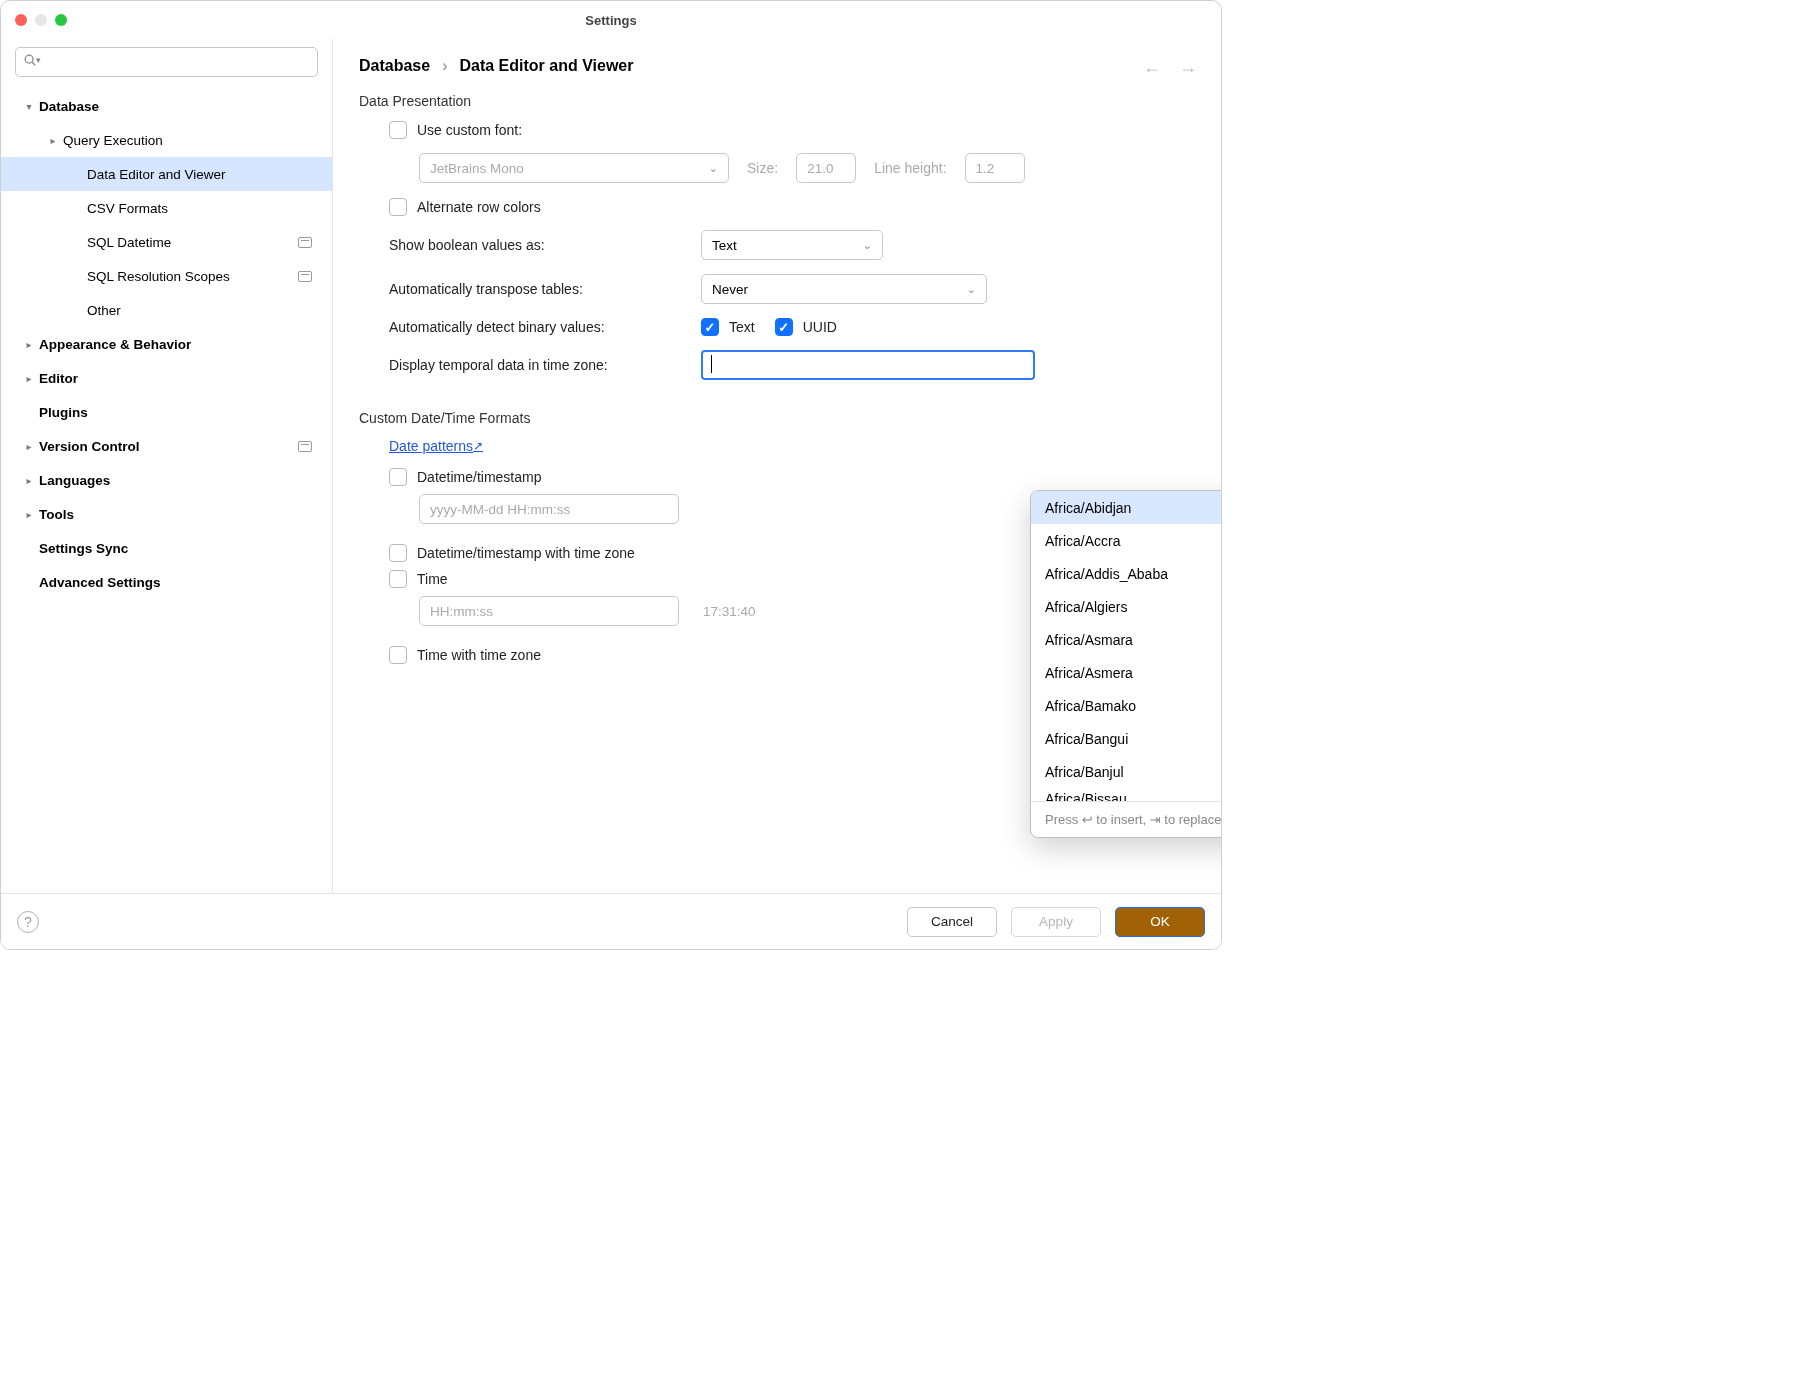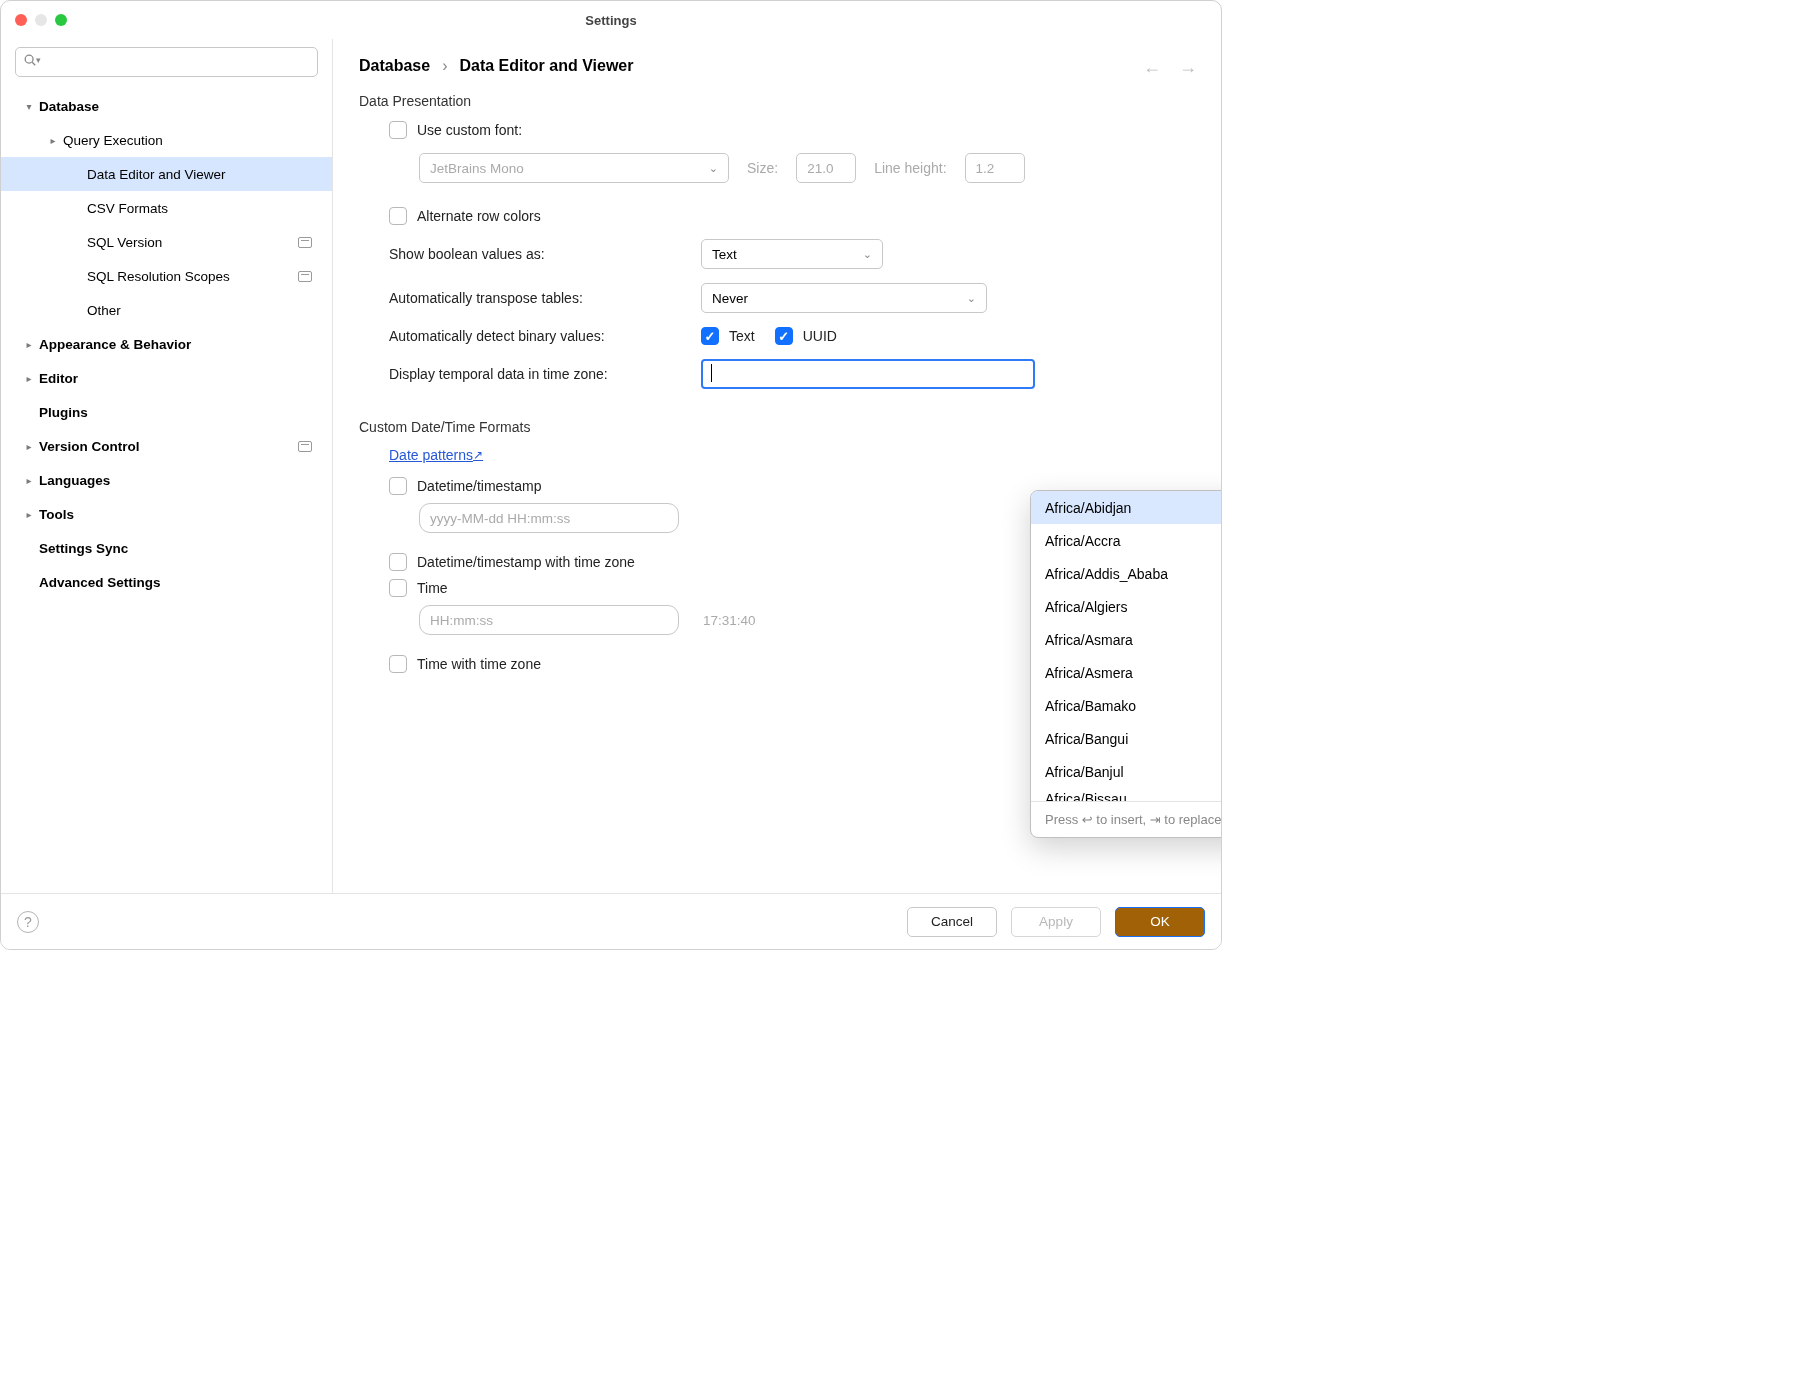--- a/index.html
+++ b/index.html
@@ -90,34 +90,34 @@
 .check.checked::after { content: "✓"; color: #fff; font-size: 13px; font-weight: 700; }
 .lbl { font-size: 14px; color: #222; }
 .lbl.disabled, .disabled { color: #aaa; }
 .select-like, .text-input {
   height: 30px; border: 1px solid #c8c8c8; border-radius: 5px; background: #fff;
   padding: 0 10px; font-size: 13.5px; display: flex; align-items: center;
   justify-content: space-between;
 }
 .select-like.disabled-box, .text-input.disabled-box { color: #aaa; background: #fff; }
 .select-like .chev { color: #888; font-size: 11px; }
-.sub-indent { padding-left: 30px; margin-bottom: 24px; }
+.sub-indent { padding-left: 30px; margin-bottom: 15px; }
 .hr-row { display: flex; align-items: center; gap: 18px; }
 .field-label { font-size: 14px; color: #222; width: 312px; }
 .combo-focus {
   height: 30px; border: 2px solid #2f7af7; border-radius: 4px; background: #fff;
   width: 334px; position: relative; padding: 3px 8px;
 }
 .combo-cursor { width: 1px; height: 18px; background: #000; }
 .link { color: #2557d6; font-size: 14px; display: inline-flex; align-items: center; }
 .link .ext { font-size: 12px; }
 .format-chk-row { display:flex; align-items:center; margin-bottom: 8px; padding-left: 30px;}
 .format-input-row { display:flex; align-items:center; gap: 24px; padding-left: 60px; margin-bottom: 20px;}
 .format-input {
-  width: 260px; height: 30px; border: 1px solid #c8c8c8; border-radius: 11px;
+  width: 260px; height: 30px; border: 1px solid #c8c8c8; border-radius: 5px;
   padding: 0 10px; color: #aaa; font-size: 13.5px; display:flex; align-items:center;
 }
 .format-preview { color: #aaa; font-size: 13.5px; }
 .footer {
   height: 56px; border-top: 1px solid #e4e4e4; display: flex; align-items: center;
   padding: 0 16px; gap: 14px; background: #fff;
 }
 .footer .spacer { flex: 1; }
 .help-circle {
   width: 22px; height: 22px; border: 1.6px solid #b4b4b4; border-radius: 50%;
@@ -185,21 +185,21 @@
         <div class="tree-row selected indent2">
           <span class="arrow"></span>
           <span class="label">Data Editor and Viewer</span>
         </div>
         <div class="tree-row indent2">
           <span class="arrow"></span>
           <span class="label">CSV Formats</span>
         </div>
         <div class="tree-row indent2">
           <span class="arrow"></span>
-          <span class="label">SQL Version</span>
+          <span class="label">SQL Datetime</span>
           <span class="badge-icon"></span>
         </div>
         <div class="tree-row indent2">
           <span class="arrow"></span>
           <span class="label">SQL Resolution Scopes</span>
           <span class="badge-icon"></span>
         </div>
         <div class="tree-row indent2">
           <span class="arrow"></span>
           <span class="label">Other</span>

